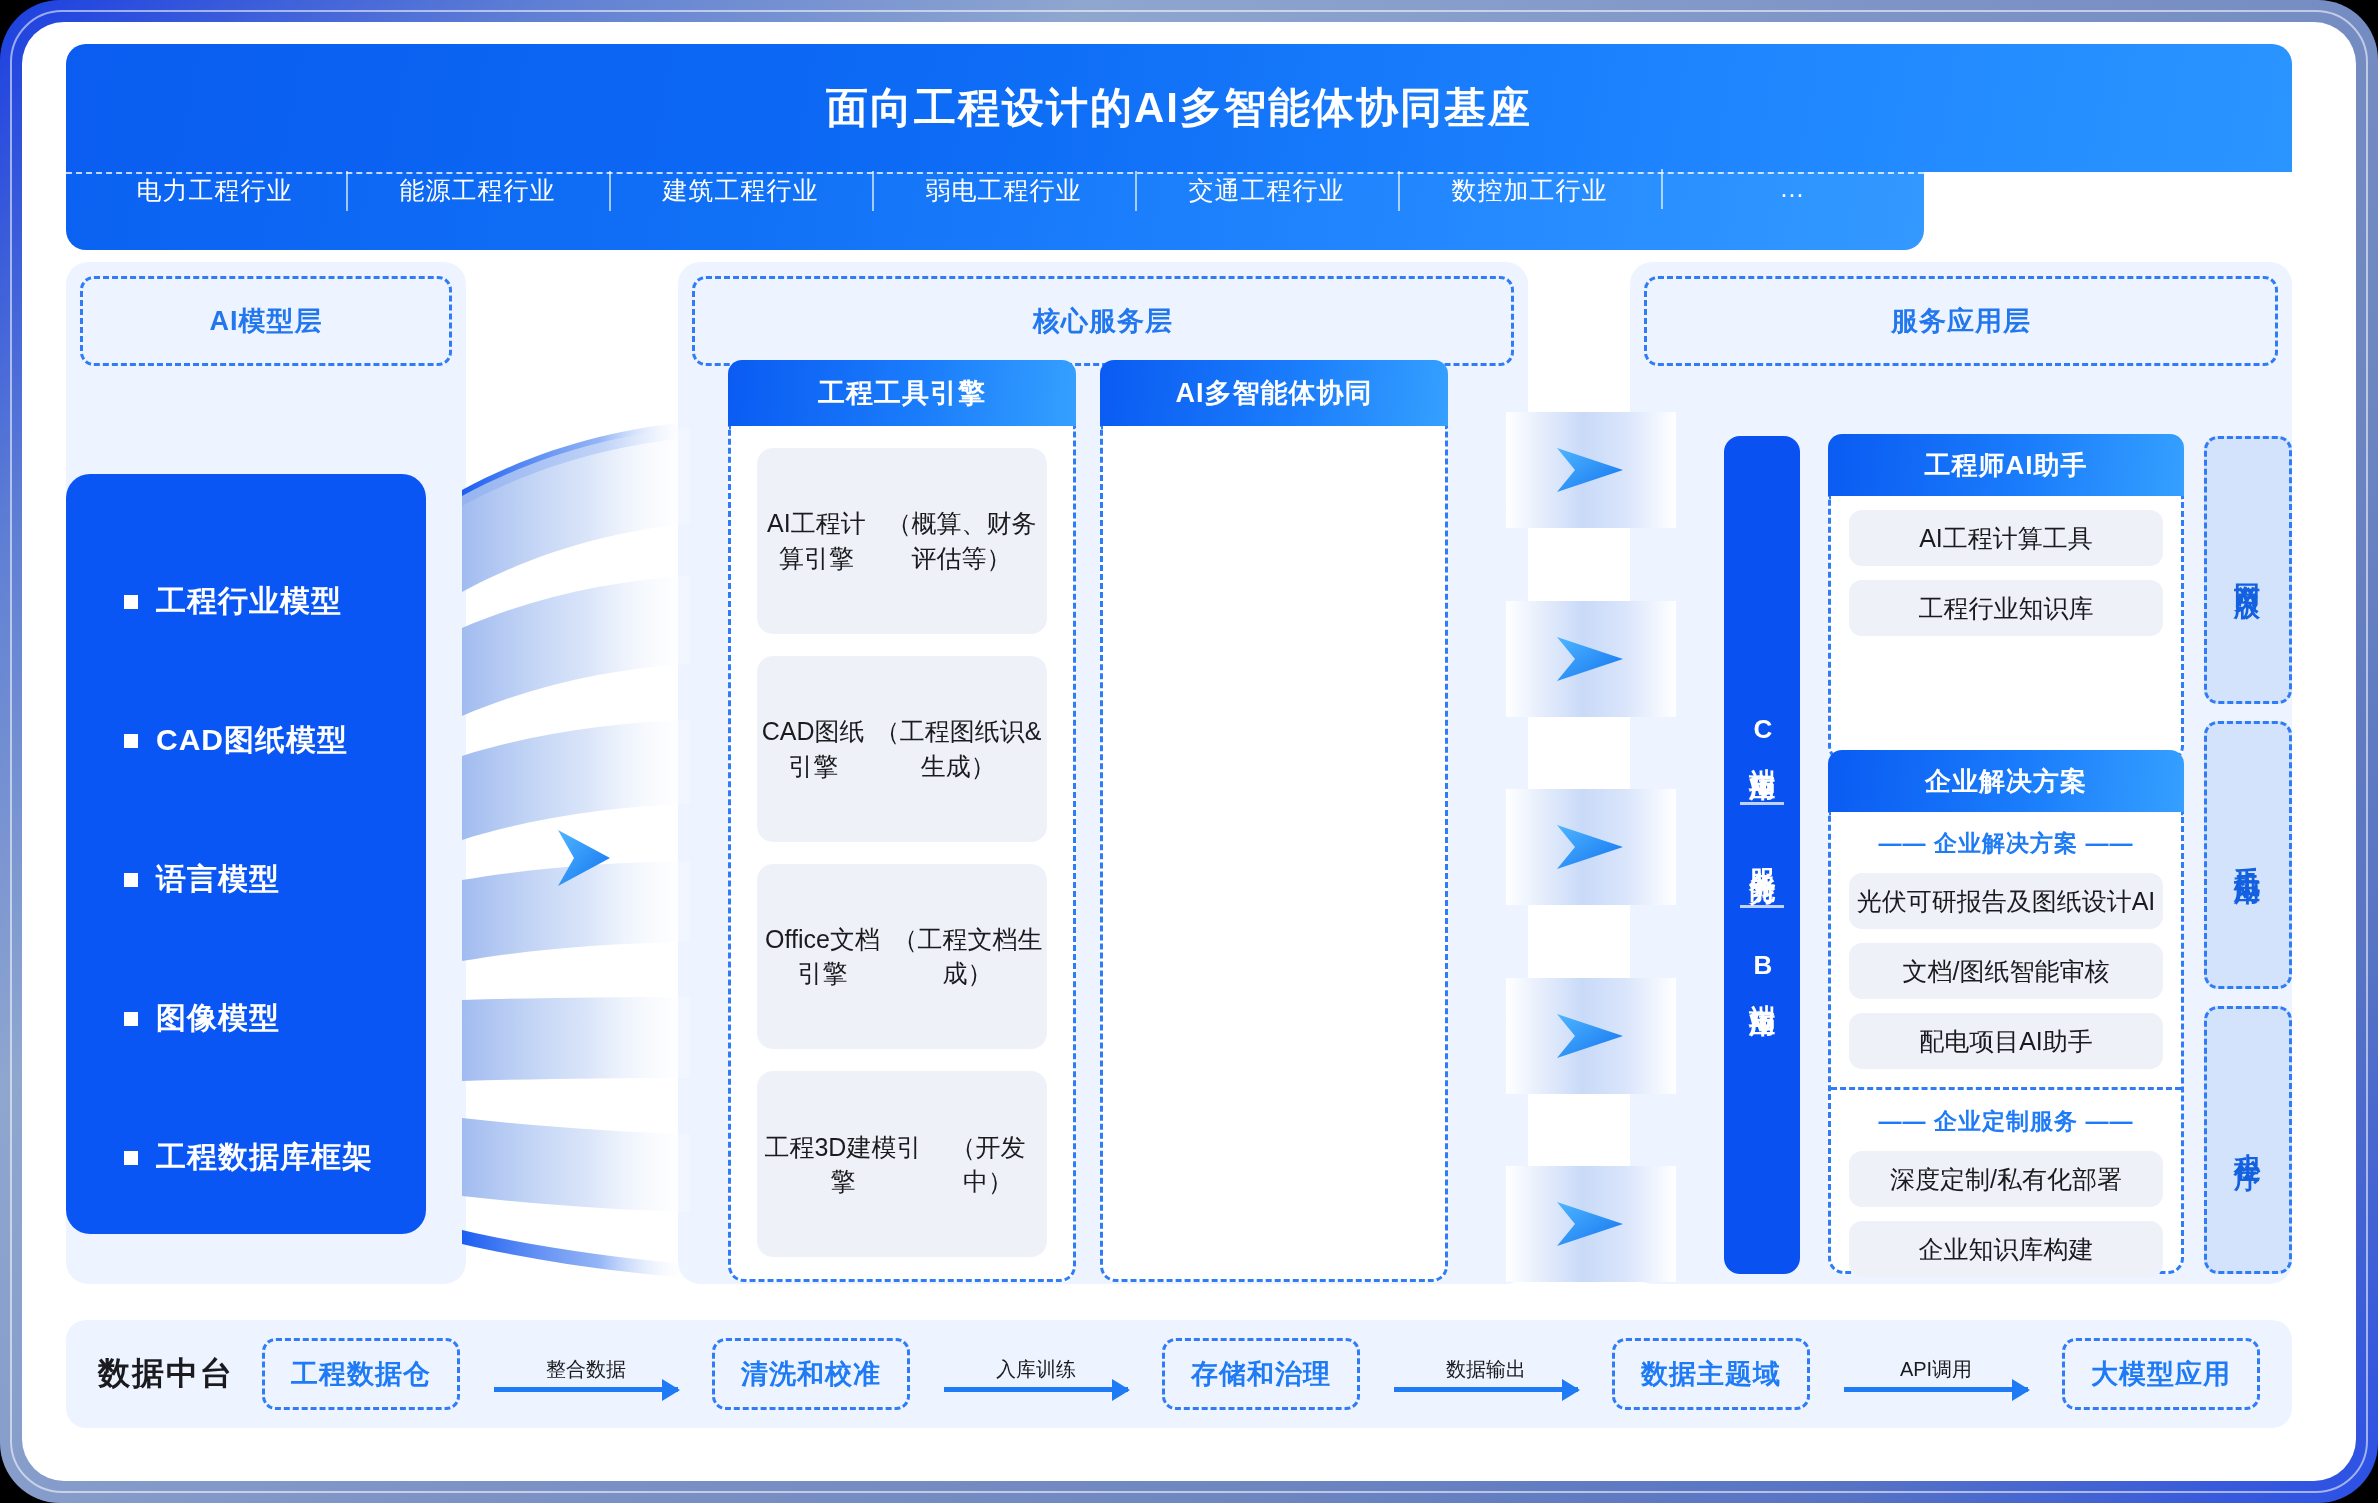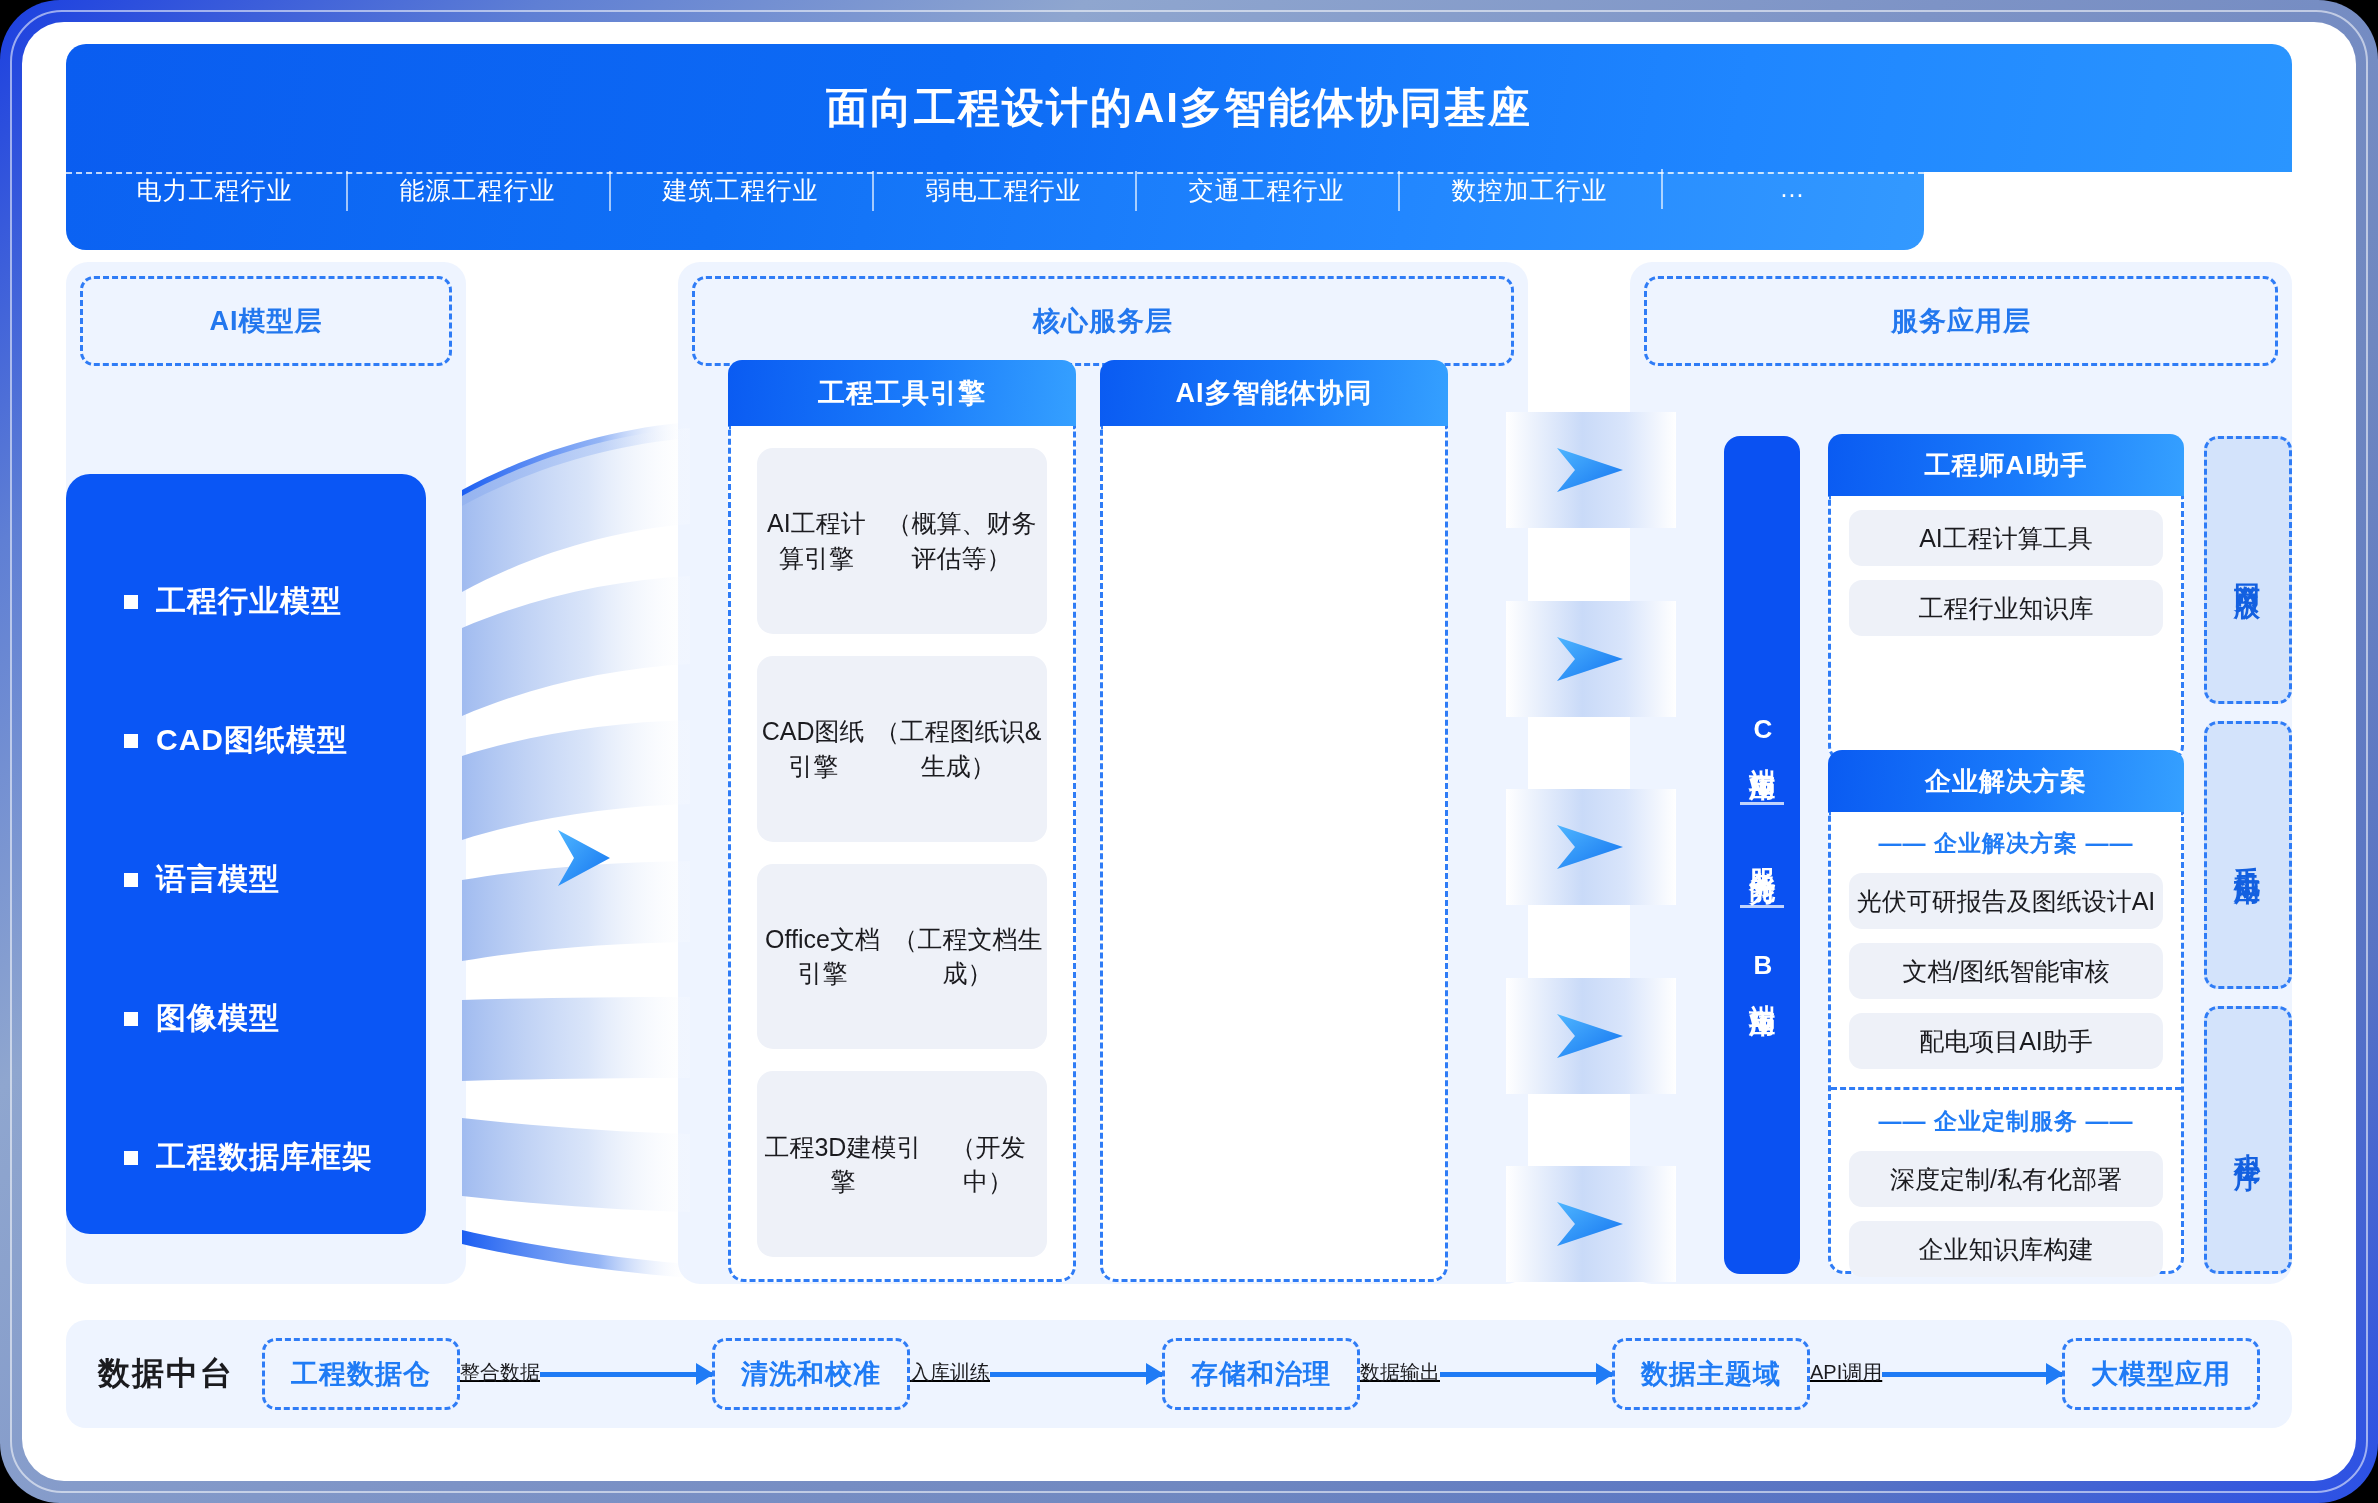--- a/index.html
+++ b/index.html
@@ -200,33 +200,32 @@
   
   .data-bar {
     position:absolute; left:44px; top:1298px; width:2226px; height:108px;
     background:#eef4ff; border-radius:20px;
     display:flex; align-items:center; padding:12px 32px;
   }
   .data-title {
     color:#1b1b1f; font-size:32px; font-weight:bold; letter-spacing:2px;
     margin-right:28px; white-space:nowrap;
   }
-  .flow { display:flex; align-items:flex-start; flex:1; }
+  .flow { display:flex; align-items:flex-start; flex:1;gap:8px; }
   .flow-node {
     border:3px dashed #2f7cf6; border-radius:14px;
     height:72px; padding:0 26px;
     display:flex; align-items:center; justify-content:center;
     color:#1f7bf5; font-size:27px; font-weight:bold; white-space:nowrap;
     letter-spacing:1px;
   }
   .flow-arrow {
     flex:1; position:relative; height:72px;
-    display:flex; flex-direction:row; align-items:center; justify-content:center;
+    display:flex; flex-direction:column; align-items:center; justify-content:center;
     min-width:120px;
-    text-decoration:underline;
   }
   .flow-arrow .lbl {
     color:#1b1b1f; font-size:20px; margin-bottom:4px; white-space:nowrap;
   }
   .flow-arrow .ln { width:78%; height:5px; background:#1f7bf5; position:relative; }
   .flow-arrow .ln::after{
     content:""; position:absolute; right:-2px; top:50%; transform:translateY(-50%);
     border-left:18px solid #1f7bf5;
     border-top:11px solid transparent;
     border-bottom:11px solid transparent;

